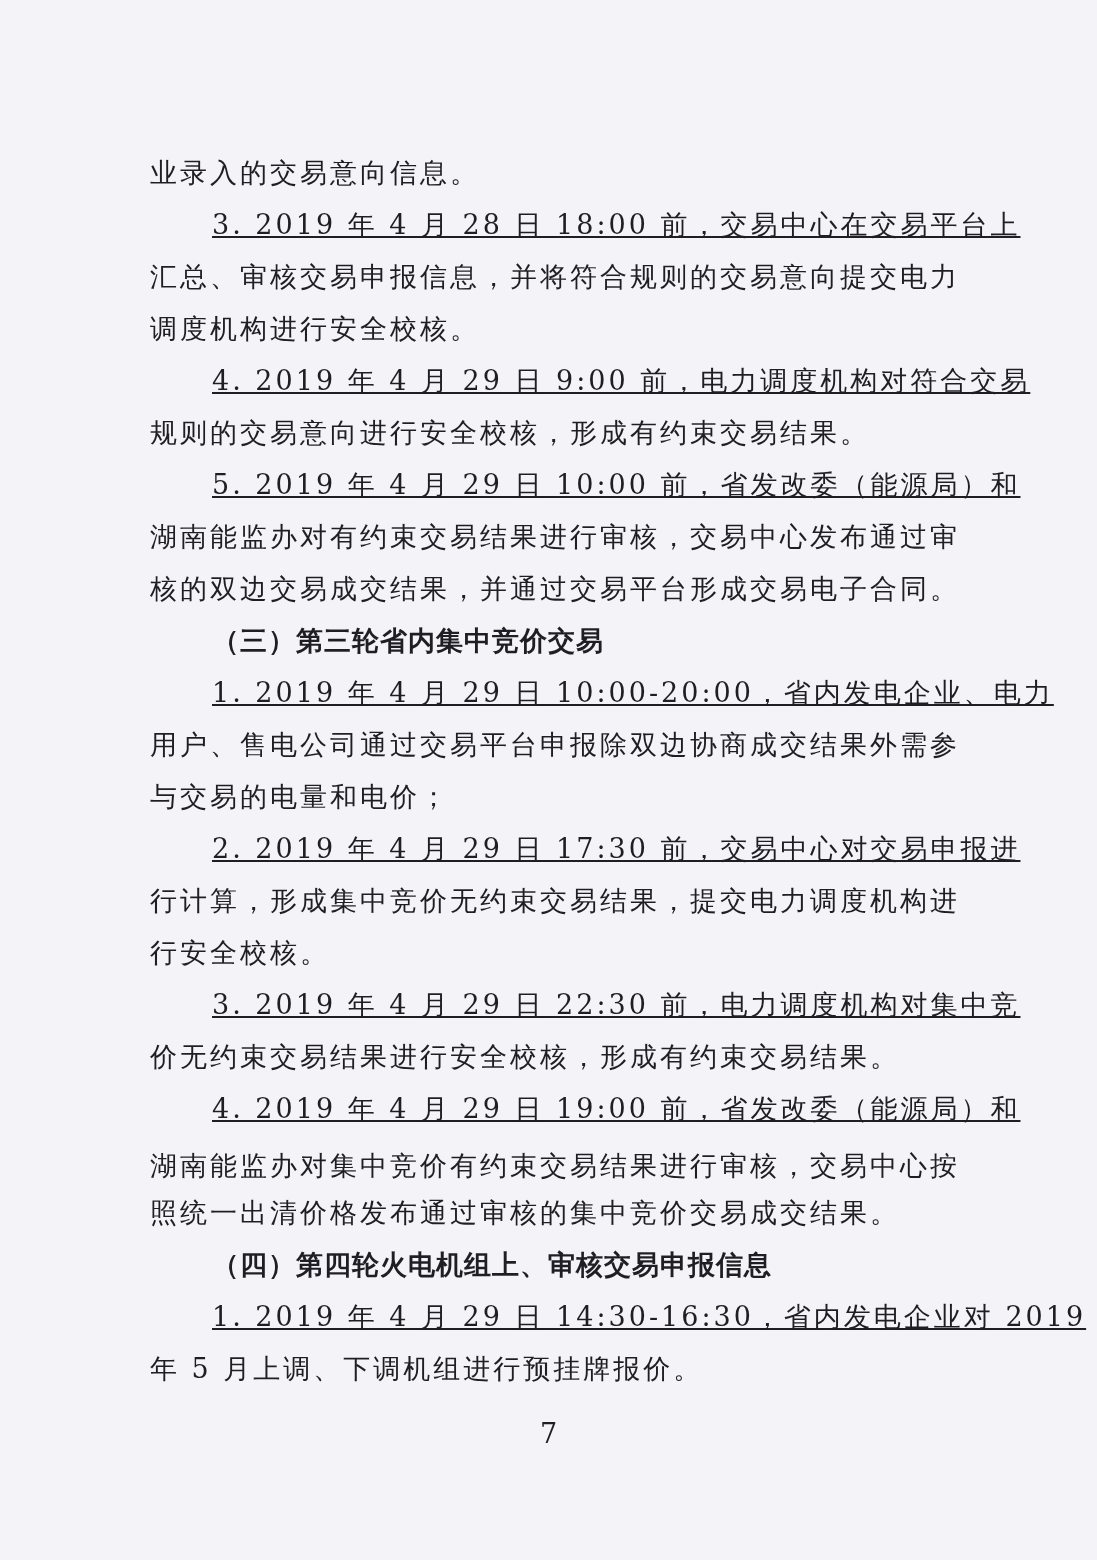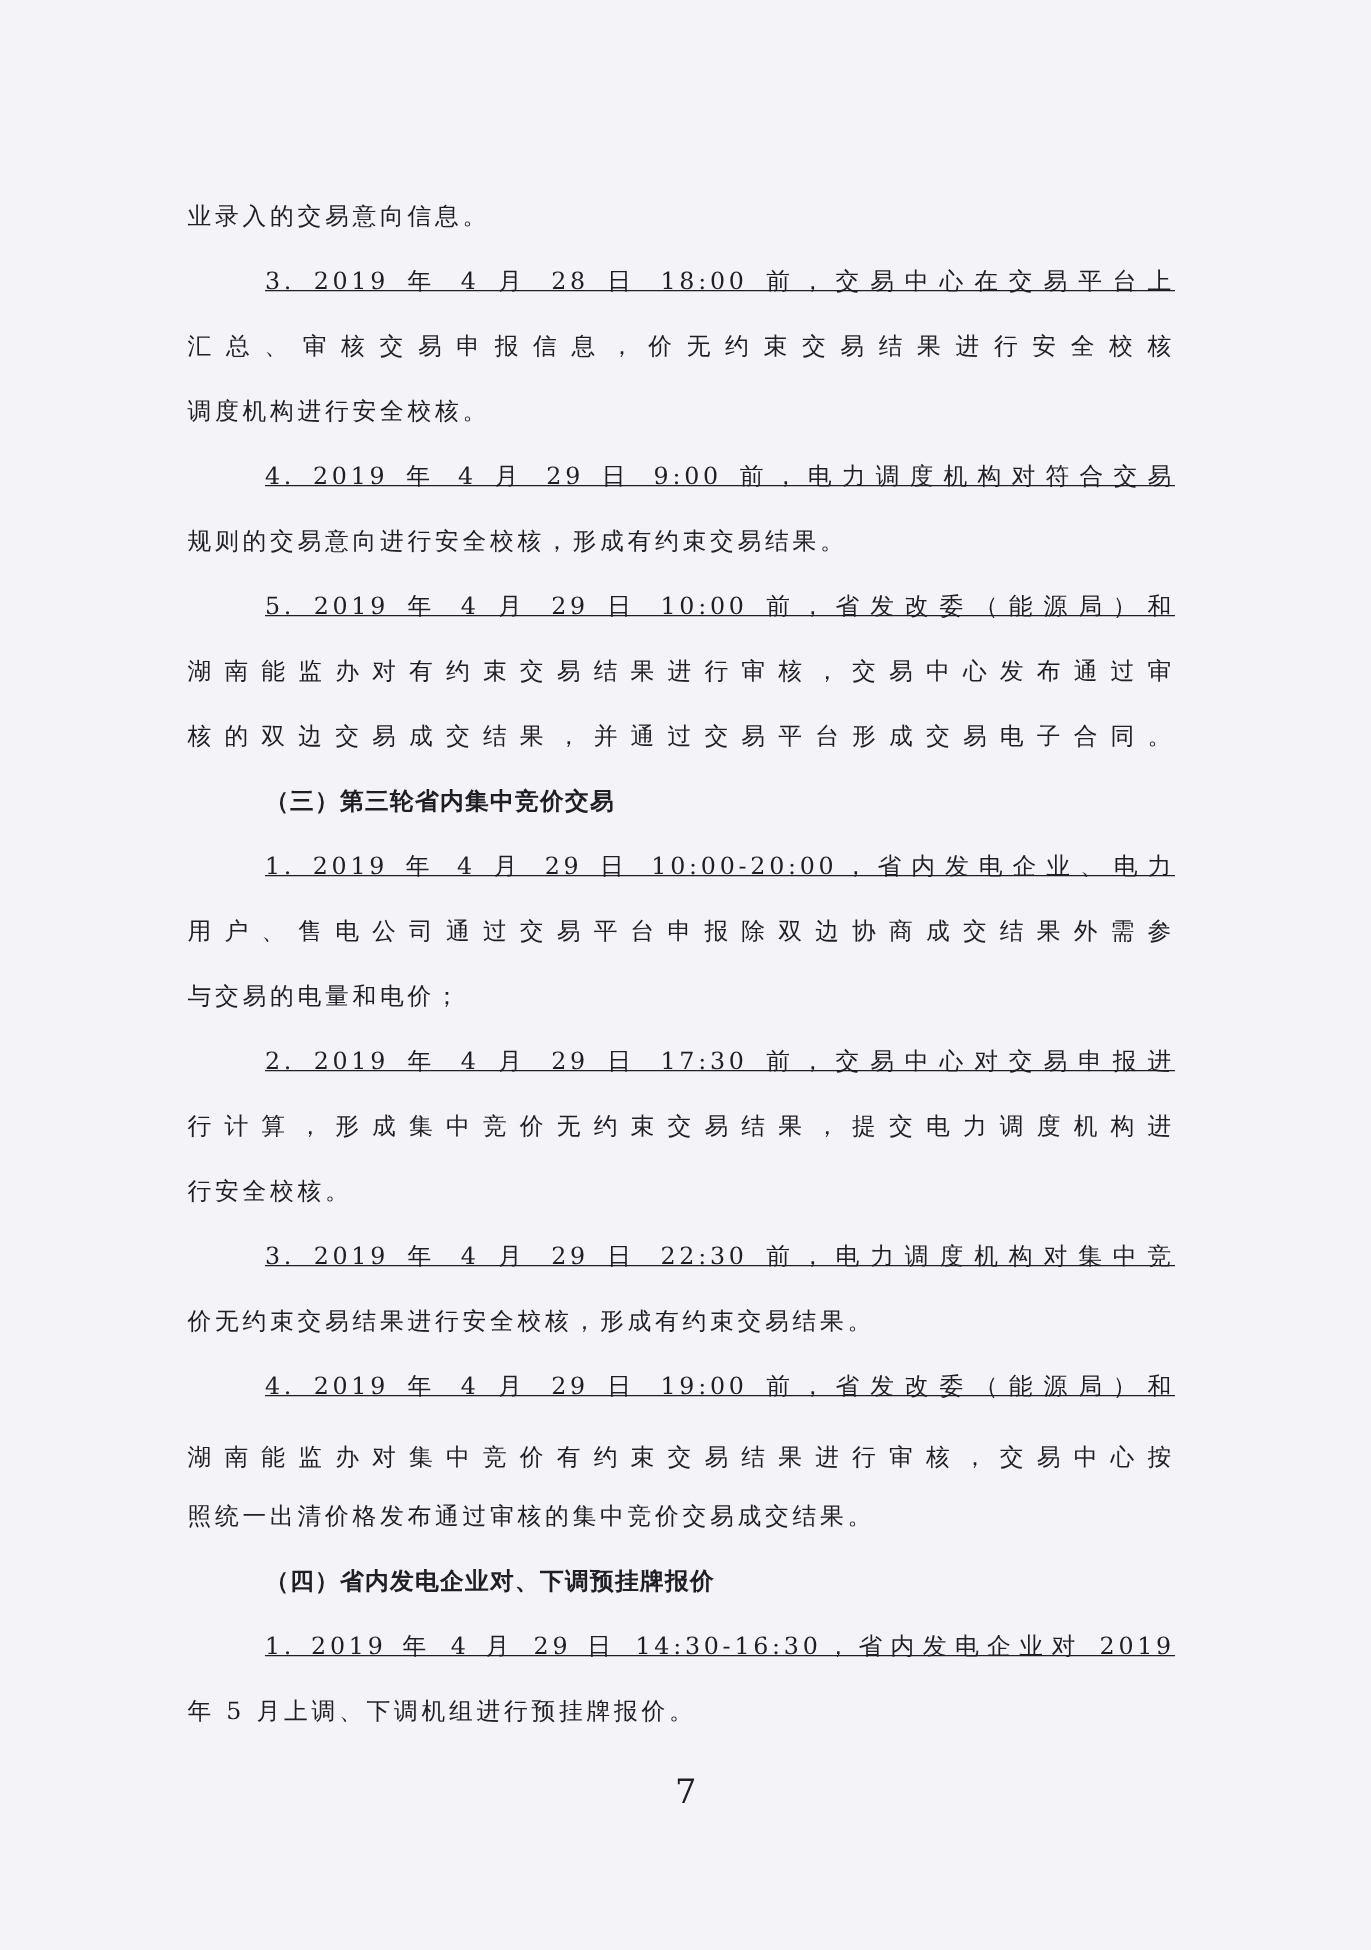--- a/index.html
+++ b/index.html
@@ -14,21 +14,21 @@
   .page {
     position: absolute;
     left: 150px; top: 147px;
     width: 790px;
   }
   .line {
     position: absolute;
     left: 0;
     height: 52px;
     line-height: 52px;
-    font-size: 19px;
+    font-size: 27px;
     white-space: nowrap;
     letter-spacing: 3px;
   }
   .line.indent { left: 62px; }
   .line.heading { left: 62px; font-weight: bold; letter-spacing: 1px; }
   .justify { width: 790px; text-align-last: justify; text-align: justify; }
   .justify.indent { width: 728px; text-decoration: underline; }
   .page-number {
     position: absolute;
     left: 0; width: 1097px;
@@ -36,21 +36,21 @@
     text-align: center;
     font-size: 27px;
   }
 </style>
 </head>
 <body>
 
 <div class="page">
   <div class="line" style="top:0px">业录入的交易意向信息。</div>
   <div class="line indent justify" style="top:52px">3. 2019 年 4 月 28 日 18:00 前，交易中心在交易平台上</div>
-  <div class="line justify" style="top:104px">汇总、审核交易申报信息，价无约束交易结果进行安全校核</div>
+  <div class="line justify" style="top:104px">汇总、审核交易申报信息，并将符合规则的交易意向提交电力</div>
   <div class="line" style="top:156px">调度机构进行安全校核。</div>
   <div class="line indent justify" style="top:208px">4. 2019 年 4 月 29 日 9:00 前，电力调度机构对符合交易</div>
   <div class="line" style="top:260px">规则的交易意向进行安全校核，形成有约束交易结果。</div>
   <div class="line indent justify" style="top:312px">5. 2019 年 4 月 29 日 10:00 前，省发改委（能源局）和</div>
   <div class="line justify" style="top:364px">湖南能监办对有约束交易结果进行审核，交易中心发布通过审</div>
   <div class="line justify" style="top:416px">核的双边交易成交结果，并通过交易平台形成交易电子合同。</div>
 
   <div class="line heading" style="top:468px">（三）第三轮省内集中竞价交易</div>
 
   <div class="line indent justify" style="top:520px">1. 2019 年 4 月 29 日 10:00-20:00，省内发电企业、电力</div>
@@ -58,19 +58,19 @@
   <div class="line" style="top:624px">与交易的电量和电价；</div>
   <div class="line indent justify" style="top:676px">2. 2019 年 4 月 29 日 17:30 前，交易中心对交易申报进</div>
   <div class="line justify" style="top:728px">行计算，形成集中竞价无约束交易结果，提交电力调度机构进</div>
   <div class="line" style="top:780px">行安全校核。</div>
   <div class="line indent justify" style="top:832px">3. 2019 年 4 月 29 日 22:30 前，电力调度机构对集中竞</div>
   <div class="line" style="top:884px">价无约束交易结果进行安全校核，形成有约束交易结果。</div>
   <div class="line indent justify" style="top:936px">4. 2019 年 4 月 29 日 19:00 前，省发改委（能源局）和</div>
   <div class="line justify" style="top:993px">湖南能监办对集中竞价有约束交易结果进行审核，交易中心按</div>
   <div class="line" style="top:1040px">照统一出清价格发布通过审核的集中竞价交易成交结果。</div>
 
-  <div class="line heading" style="top:1092px">（四）省内发电企业对、下调预挂牌报价</div>
+  <div class="line heading" style="top:1092px">（四）第四轮火电机组上、审核交易申报信息</div>
 
   <div class="line indent justify" style="top:1144px">1. 2019 年 4 月 29 日 14:30-16:30，省内发电企业对 2019</div>
   <div class="line" style="top:1196px">年 5 月上调、下调机组进行预挂牌报价。</div>
 </div>
 
 <div class="page-number">7</div>
 
 </body></html>

